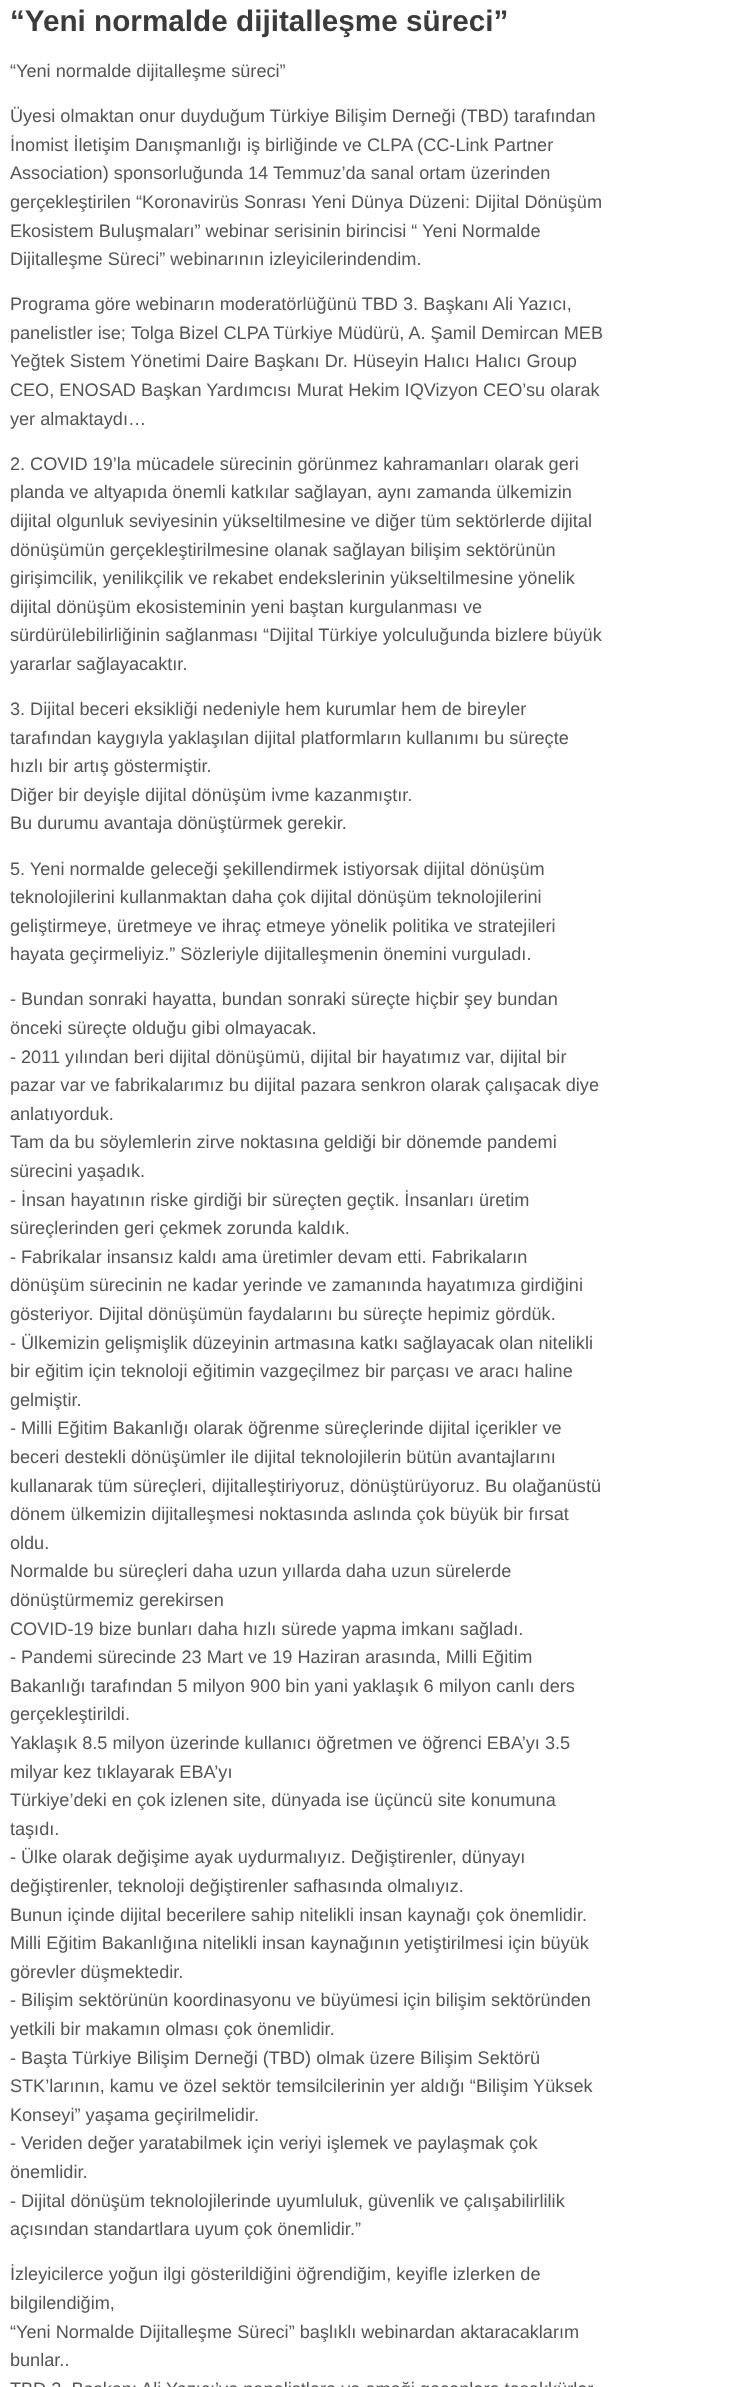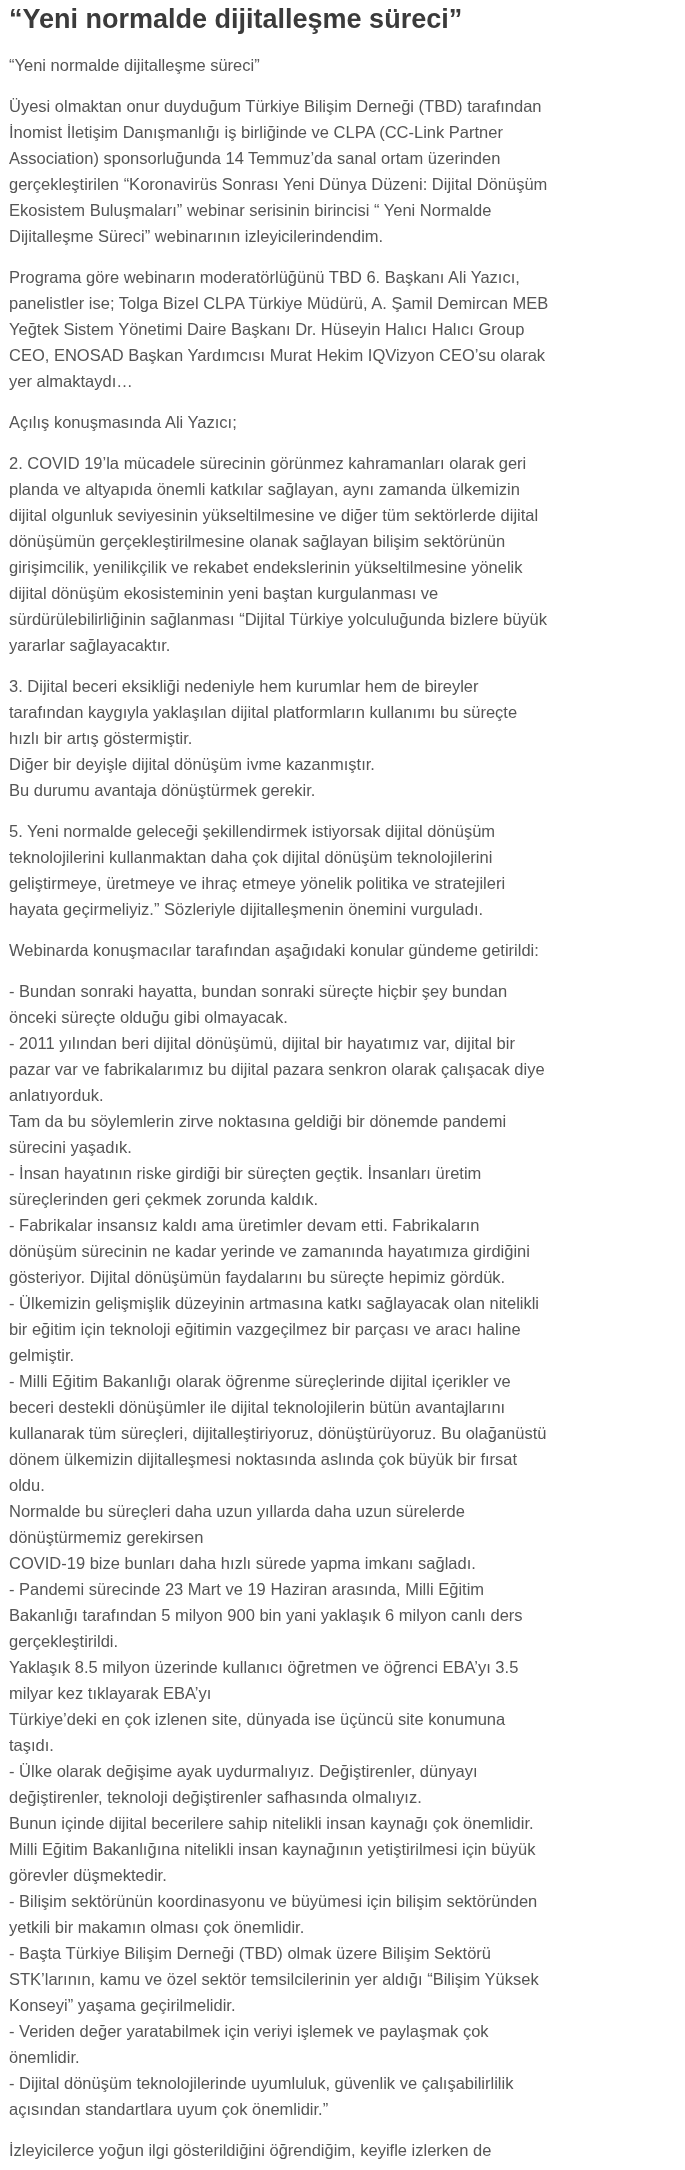--- a/index.html
+++ b/index.html
@@ -36,28 +36,26 @@
   }
 </style>
 </head>
 <body>
 
 <article class="article">
   <h1 class="article-title">“Yeni normalde dijitalleşme süreci”</h1>
 
 <p class="article-par">“Yeni normalde dijitalleşme süreci”</p>
     <p class="article-par">Üyesi olmaktan onur duyduğum Türkiye Bilişim Derneği (TBD) tarafından İnomist İletişim Danışmanlığı iş birliğinde ve CLPA (CC-Link Partner Association) sponsorluğunda 14 Temmuz’da sanal ortam üzerinden gerçekleştirilen “Koronavirüs Sonrası Yeni Dünya Düzeni: Dijital Dönüşüm Ekosistem Buluşmaları” webinar serisinin birincisi “ Yeni Normalde Dijitalleşme Süreci” webinarının izleyicilerindendim.</p>
-    <p class="article-par">Programa göre webinarın moderatörlüğünü TBD 6. Başkanı Ali Yazıcı, panelistler ise; Tolga Bizel CLPA Türkiye Müdürü, A. Şamil Demircan MEB Yeğtek Sistem Yönetimi Daire Başkanı Dr. Hüseyin Halıcı Halıcı Group CEO, ENOSAD Başkan Yardımcısı Murat Hekim IQVizyon CEO’su olarak yer almaktaydı…</p>
-    <p class="article-par">Açılış konuşmasında Ali Yazıcı;</p>
+    <p class="article-par">Programa göre webinarın moderatörlüğünü TBD 3. Başkanı Ali Yazıcı, panelistler ise; Tolga Bizel CLPA Türkiye Müdürü, A. Şamil Demircan MEB Yeğtek Sistem Yönetimi Daire Başkanı Dr. Hüseyin Halıcı Halıcı Group CEO, ENOSAD Başkan Yardımcısı Murat Hekim IQVizyon CEO’su olarak yer almaktaydı…</p>
     <p class="article-par">2. COVID 19’la mücadele sürecinin görünmez kahramanları olarak geri planda ve altyapıda önemli katkılar sağlayan, aynı zamanda ülkemizin dijital olgunluk seviyesinin yükseltilmesine ve diğer tüm sektörlerde dijital dönüşümün gerçekleştirilmesine olanak sağlayan bilişim sektörünün girişimcilik, yenilikçilik ve rekabet endekslerinin yükseltilmesine yönelik dijital dönüşüm ekosisteminin yeni baştan kurgulanması ve sürdürülebilirliğinin sağlanması “Dijital Türkiye yolculuğunda bizlere büyük yararlar sağlayacaktır.</p>
     <p class="article-par">3. Dijital beceri eksikliği nedeniyle hem kurumlar hem de bireyler tarafından kaygıyla yaklaşılan dijital platformların kullanımı bu süreçte hızlı bir artış göstermiştir.
 Diğer bir deyişle dijital dönüşüm ivme kazanmıştır.
 Bu durumu avantaja dönüştürmek gerekir.</p>
     <p class="article-par">5. Yeni normalde geleceği şekillendirmek istiyorsak dijital dönüşüm teknolojilerini kullanmaktan daha çok dijital dönüşüm teknolojilerini geliştirmeye, üretmeye ve ihraç etmeye yönelik politika ve stratejileri hayata geçirmeliyiz.” Sözleriyle dijitalleşmenin önemini vurguladı.</p>
-    <p class="article-par">Webinarda konuşmacılar tarafından aşağıdaki konular gündeme getirildi:</p>
     <p class="article-par">- Bundan sonraki hayatta, bundan sonraki süreçte hiçbir şey bundan önceki süreçte olduğu gibi olmayacak.
 - 2011 yılından beri dijital dönüşümü, dijital bir hayatımız var, dijital bir pazar var ve fabrikalarımız bu dijital pazara senkron olarak çalışacak diye anlatıyorduk.
 Tam da bu söylemlerin zirve noktasına geldiği bir dönemde pandemi sürecini yaşadık.
 - İnsan hayatının riske girdiği bir süreçten geçtik. İnsanları üretim süreçlerinden geri çekmek zorunda kaldık.
 - Fabrikalar insansız kaldı ama üretimler devam etti. Fabrikaların dönüşüm sürecinin ne kadar yerinde ve zamanında hayatımıza girdiğini gösteriyor. Dijital dönüşümün faydalarını bu süreçte hepimiz gördük.
 - Ülkemizin gelişmişlik düzeyinin artmasına katkı sağlayacak olan nitelikli bir eğitim için teknoloji eğitimin vazgeçilmez bir parçası ve aracı haline gelmiştir.
 - Milli Eğitim Bakanlığı olarak öğrenme süreçlerinde dijital içerikler ve beceri destekli dönüşümler ile dijital teknolojilerin bütün avantajlarını kullanarak tüm süreçleri, dijitalleştiriyoruz, dönüştürüyoruz. Bu olağanüstü dönem ülkemizin dijitalleşmesi noktasında aslında çok büyük bir fırsat oldu.
 Normalde bu süreçleri daha uzun yıllarda daha uzun sürelerde dönüştürmemiz gerekirsen
 COVID-19 bize bunları daha hızlı sürede yapma imkanı sağladı.
 - Pandemi sürecinde 23 Mart ve 19 Haziran arasında, Milli Eğitim Bakanlığı tarafından 5 milyon 900 bin yani yaklaşık 6 milyon canlı ders gerçekleştirildi.

